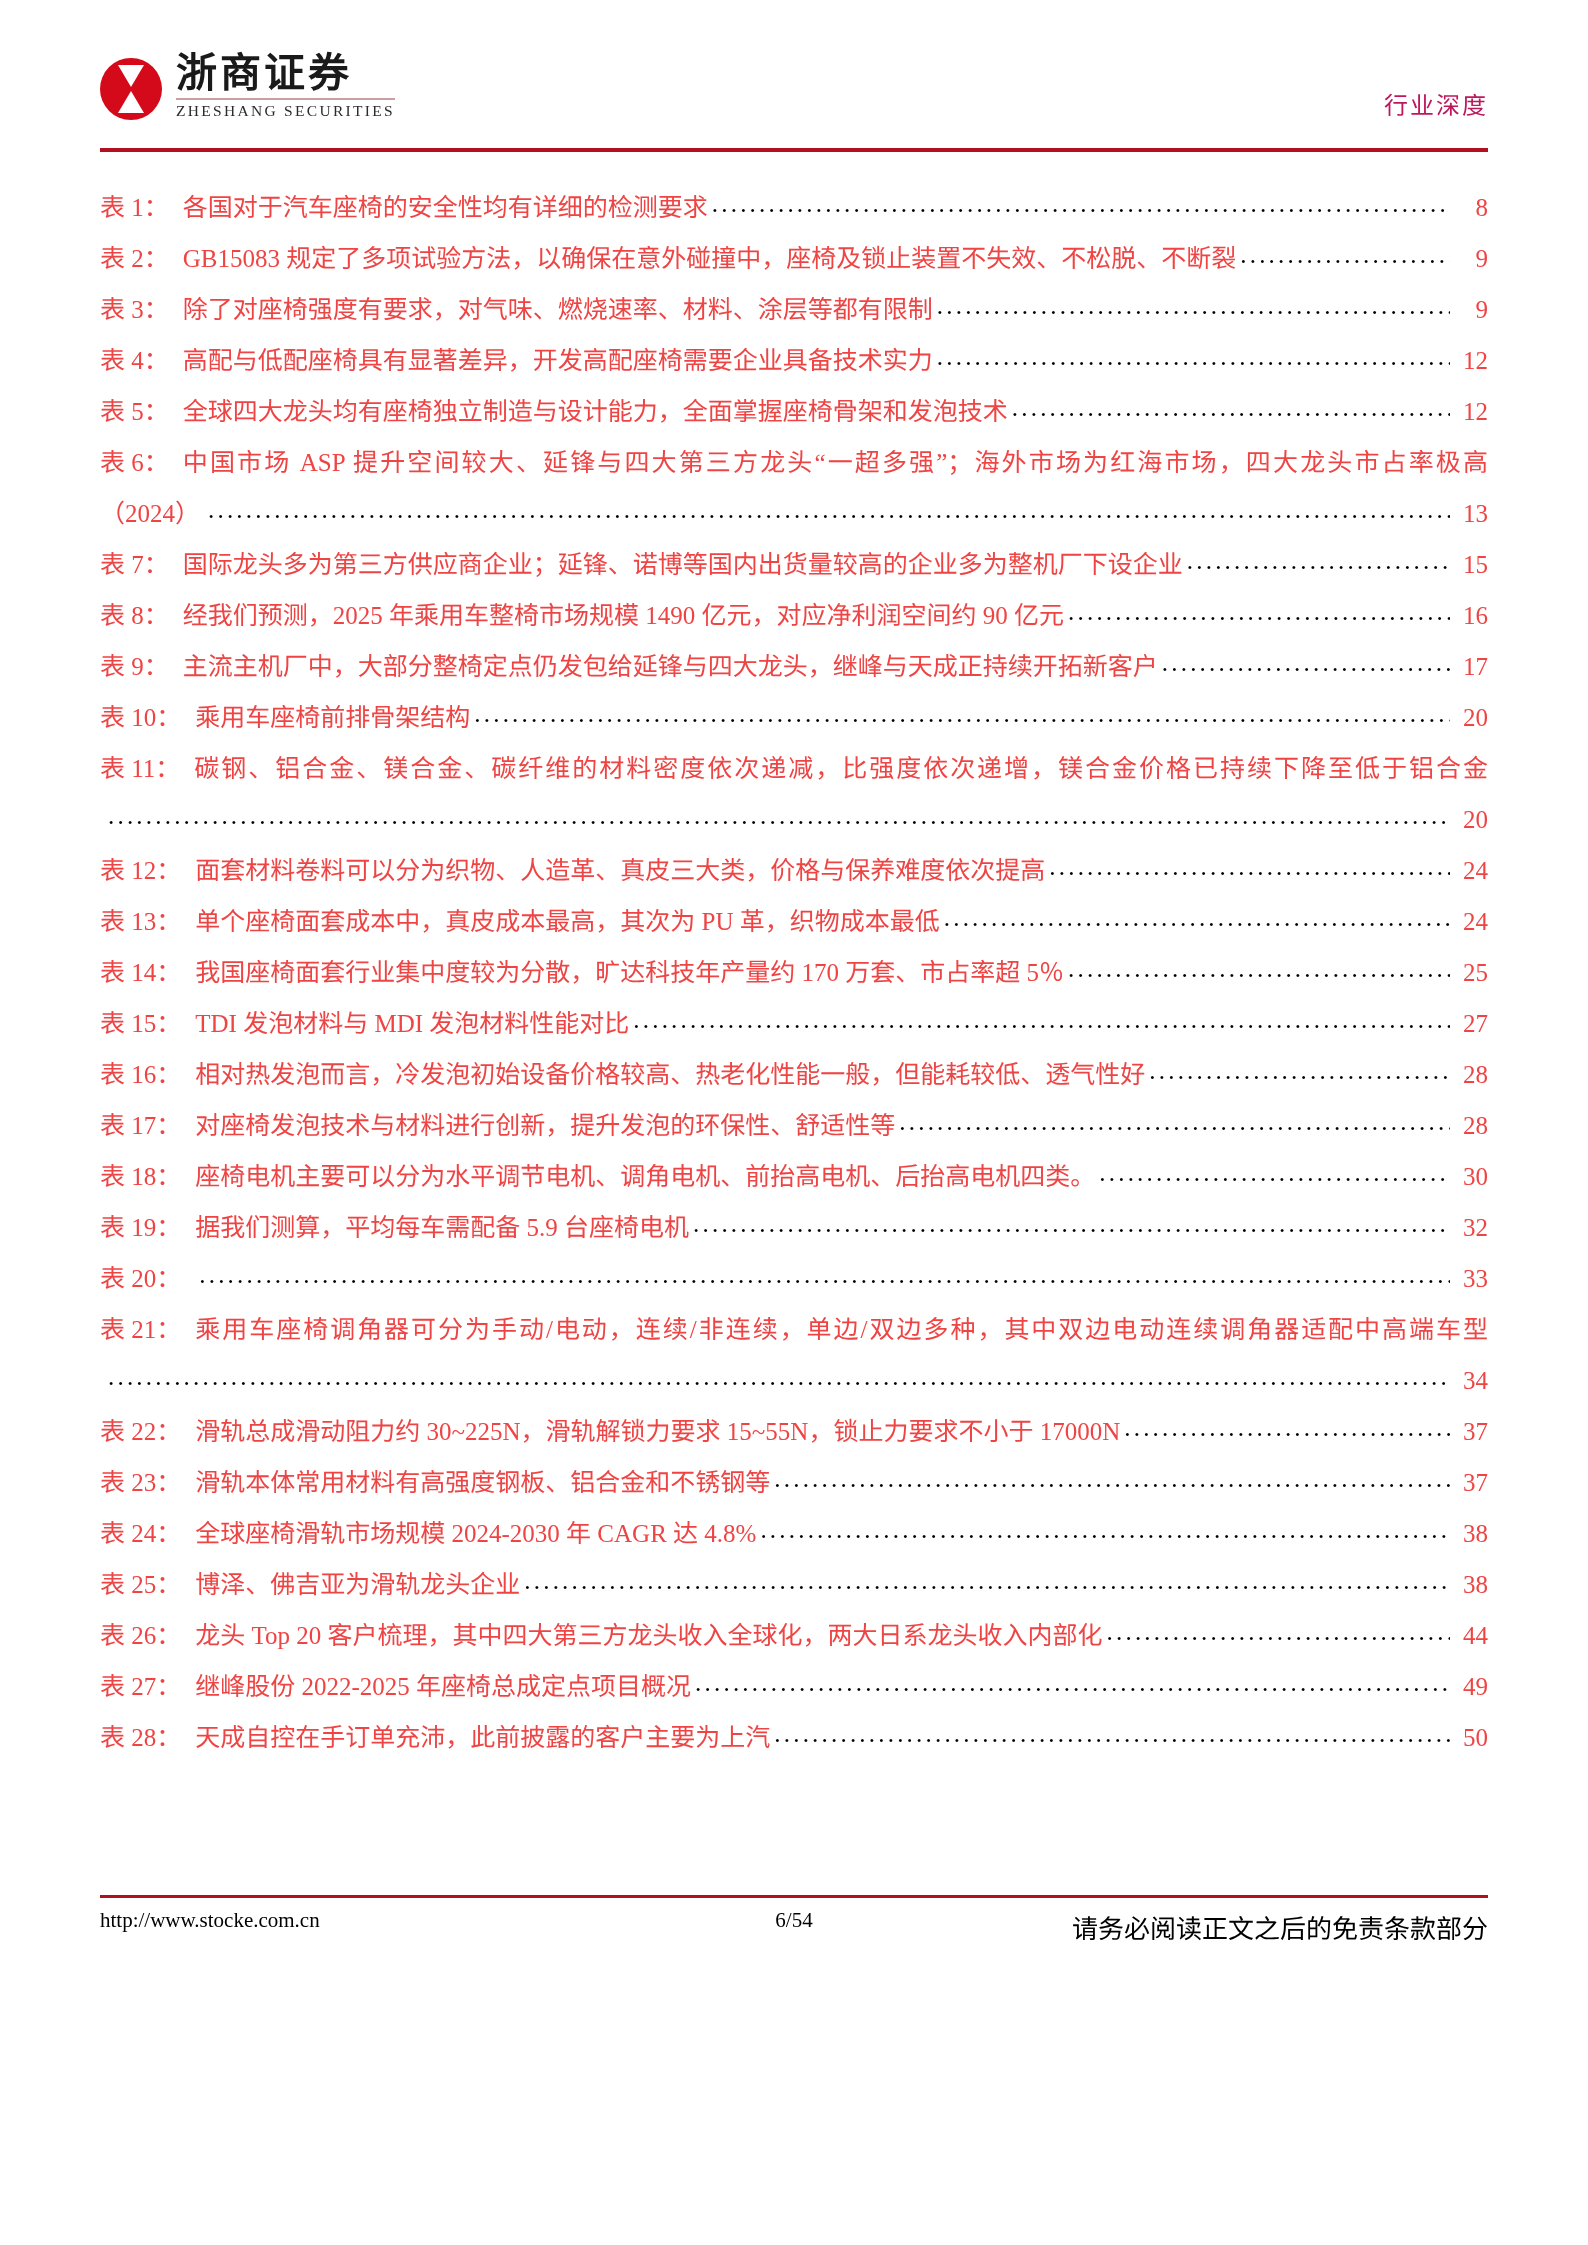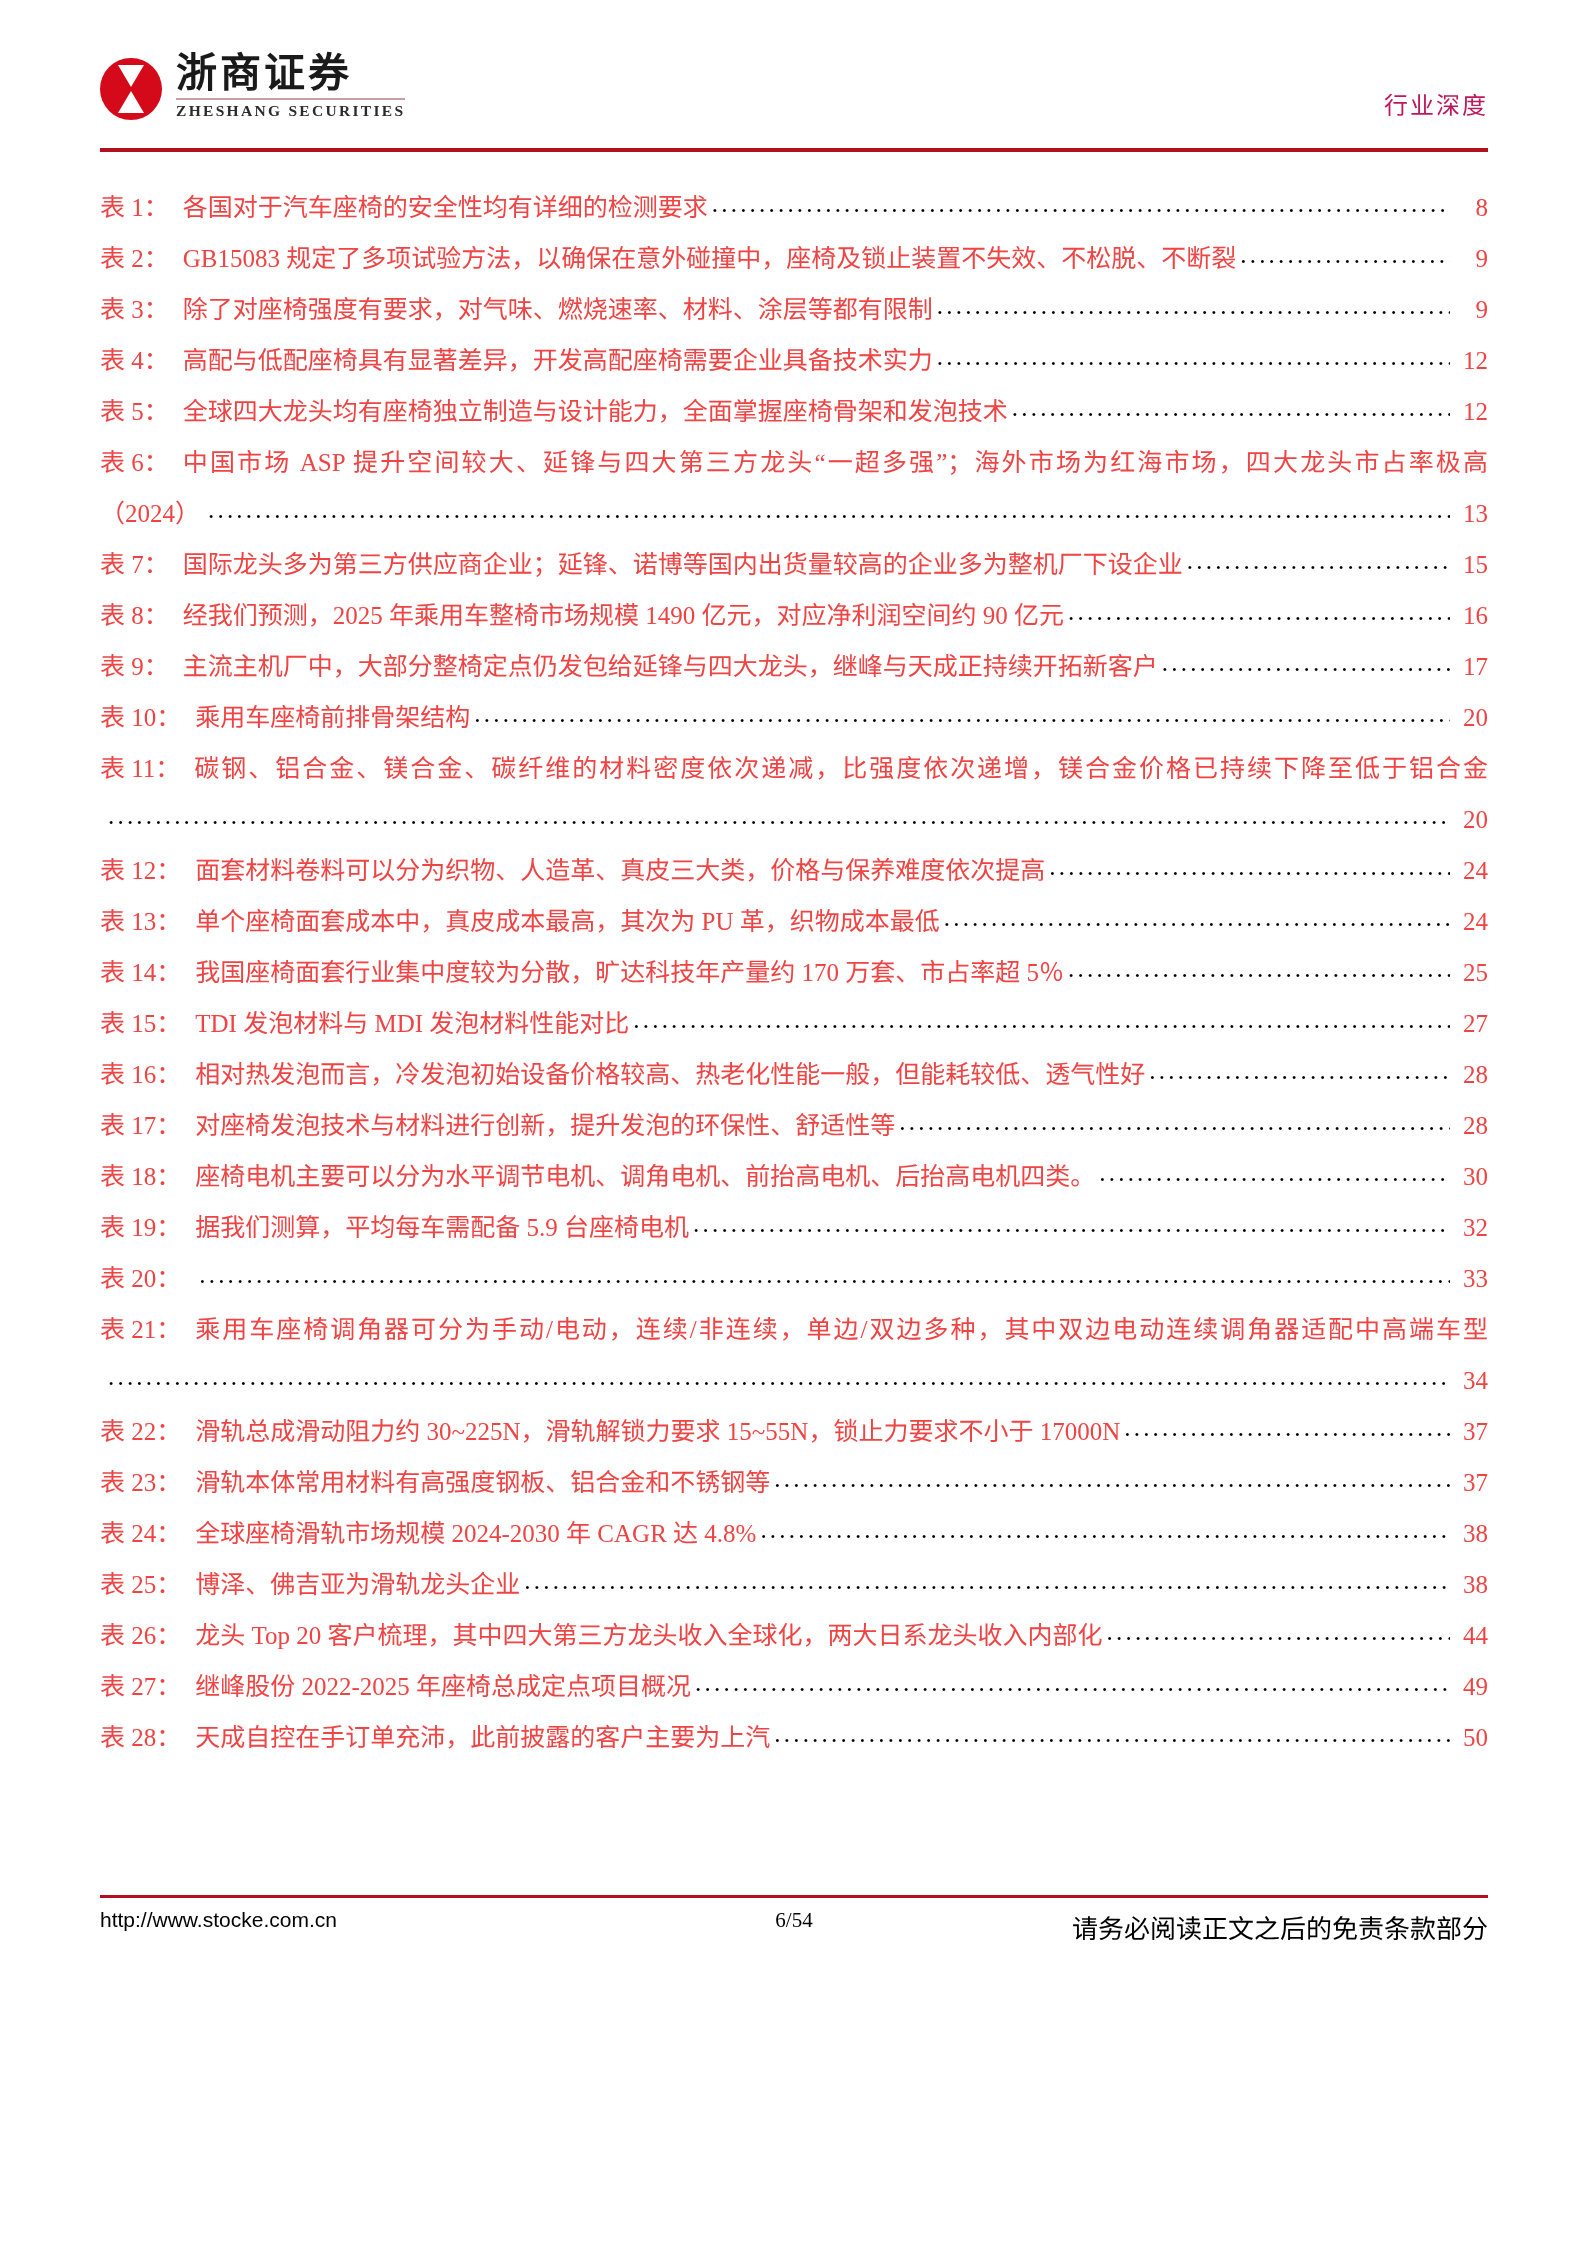--- a/index.html
+++ b/index.html
@@ -84,21 +84,21 @@
     color: #1a1a1a;
   }
   .brand-rule {
     height: 2px;
     background: #c8a0a0;
     margin: 3px 0 2px 0;
   }
   .brand-en {
     font-family: "Liberation Serif", "DejaVu Serif", serif;
     font-size: 15.5px;
-    font-weight: 700;
+    font-weight: 400;
     letter-spacing: 2.3px;
     color: #2b2b2b;
     white-space: nowrap;
   }
   .header-right {
     position: absolute;
     right: 0;
     top: 34px;
     font-family: "Liberation Serif", "DejaVu Serif", serif;
     font-size: 24px;
@@ -205,21 +205,21 @@
     left: 100px;
     right: 100px;
     bottom: 62px;
     height: 40px;
   }
   .footer-left {
     position: absolute;
     left: 0;
     top: 0;
     font-size: 21px;
-    font-family: Liberation Sans, sans-serif;
+    font-family: Liberation Serif, serif;
     color: #000000;
   }
   .footer-center {
     position: absolute;
     left: 50%;
     top: 0;
     transform: translateX(-50%);
     font-size: 21px;
     font-family: "Liberation Serif", "DejaVu Serif", serif;
     color: #000000;

